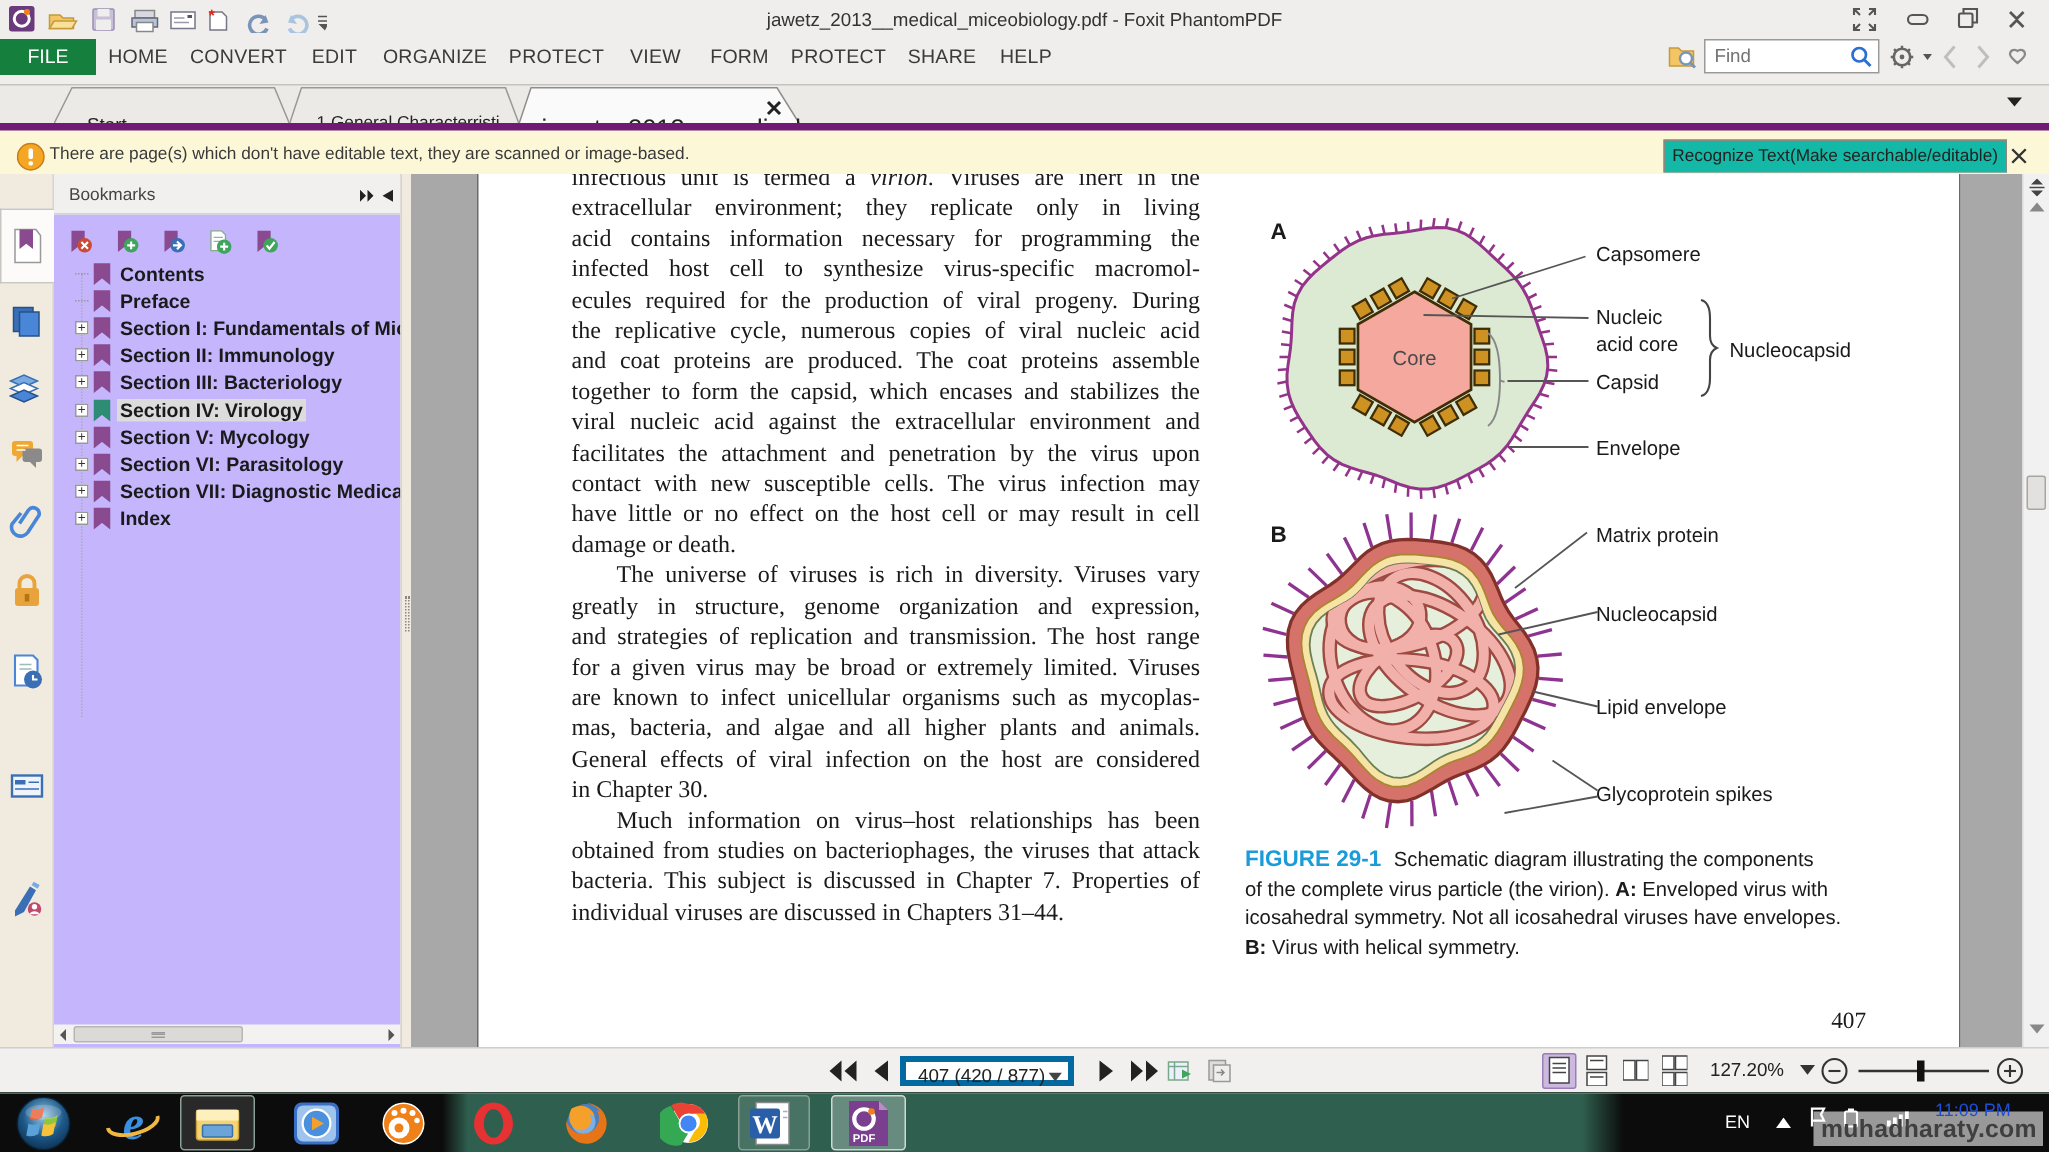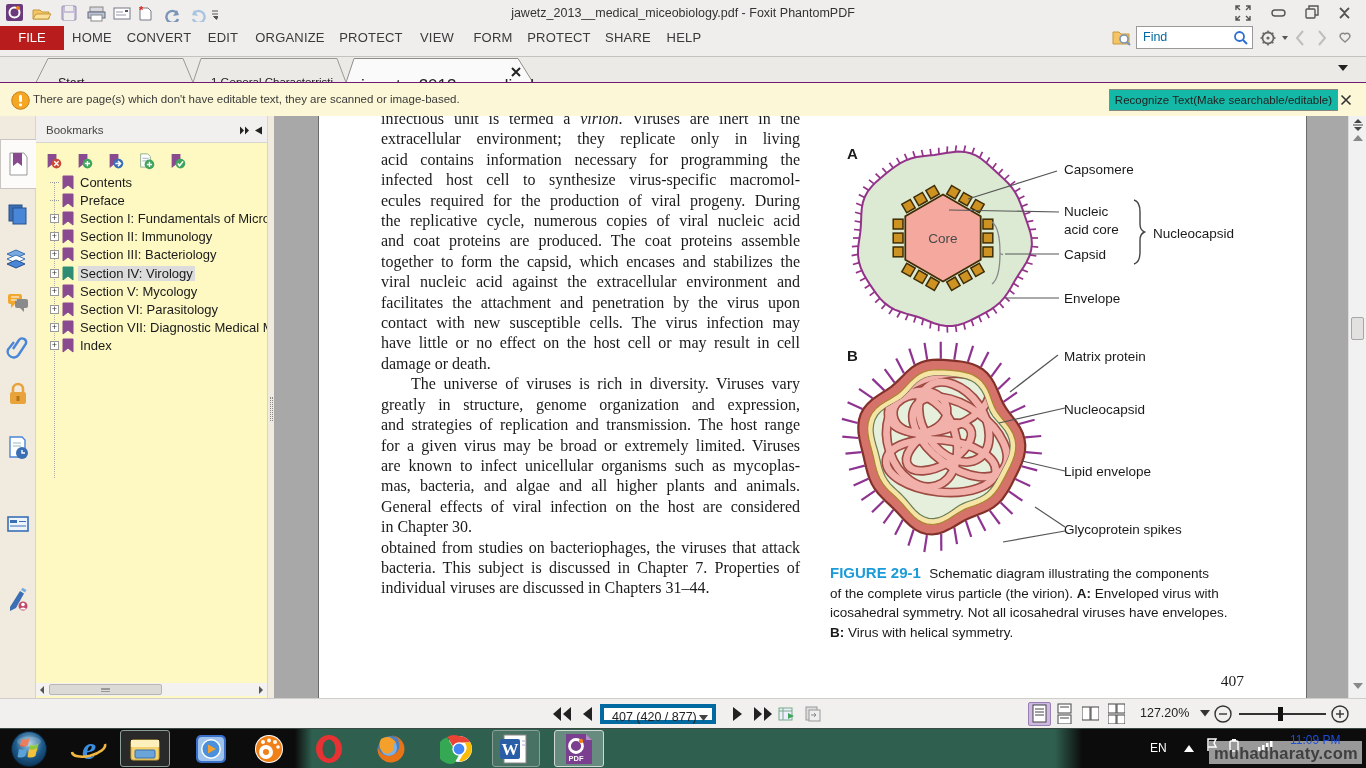--- a/index.html
+++ b/index.html
@@ -4,47 +4,47 @@
 html,body { width:1366px; height:768px; overflow:hidden; font-family:"Liberation Sans",sans-serif; }
 #root { position:absolute; left:0; top:0; width:1366px; height:768px; background:#efeeec; }
 .abs { position:absolute; }
 
 
 #title { position:absolute; left:0; top:0; width:100%; height:26px; background:#efeeec; }
 #titletext { position:absolute; left:0; right:0; top:6px; text-align:center; font-size:12.5px; color:#333; }
 
 
 #ribbon { position:absolute; left:0; top:26px; width:100%; height:30px; background:#efeeec; }
-#filebtn { position:absolute; left:0; top:0; width:64px; height:24px; background:#b91c1c; color:#fff; font-size:13px; text-align:center; line-height:24px; }
+#filebtn { position:absolute; left:0; top:0; width:64px; height:24px; background:#15803d; color:#fff; font-size:13px; text-align:center; line-height:24px; }
 .rtab { position:absolute; top:0; height:24px; line-height:24px; font-size:13px; color:#3a3a3a; transform:translateX(-50%); letter-spacing:0.2px; }
 
 
 #tabbar { position:absolute; left:0; top:56px; width:100%; height:26px; background:#eceae7; border-top:1px solid #c5c3bf; }
 .dtab { position:absolute; top:1px; height:25px; font-size:12.5px; color:#222; }
 .dtab svg { position:absolute; left:0; top:0; }
 .dtab span { position:absolute; top:6px; white-space:nowrap;margin-top:12px; }
 
 
-#notif { position:absolute; left:0; top:82px; width:100%; height:34px; background:#fcf8d7; border-top:1px solid #701a75;padding-left:40px; }
+#notif { position:absolute; left:0; top:82px; width:100%; height:34px; background:#fcf8d7; border-top:5px solid #701a75;padding-left:40px; }
 #notif .txt { position:absolute; left:33px; top:10px; font-size:11.5px; color:#3a3a3a; }
 #recog { position:absolute; right:28px; top:6px; height:22px; line-height:20px; background:#14b8a6; border:1px solid #8a887f; font-size:11.5px; color:#222; padding:0 5px; }
 
 
 #strip { position:absolute; left:0; top:116px; width:36px; height:582px; background:#f1ebdf; border-right:1px solid #d8d4ca; }
 .stile { position:absolute; left:0; width:36px; height:50px; background:#fcfbfa; border:1px solid #c9c6c2; border-right:none; }
 .sic { position:absolute; left:4px; }
-#panel { position:absolute; left:36px; top:116px; width:231px; height:582px; background:#fef9c3; overflow:hidden; }
+#panel { position:absolute; left:36px; top:116px; width:231px; height:582px; background:#c4b5fd; overflow:hidden; }
 #phead { position:absolute; left:0; top:0; width:100%; height:27px; background:#f2f0ee; border-bottom:1px solid #d8d5d1; }
 #phead .t { position:absolute; left:10px; top:8px; font-size:11.5px; color:#444; }
 .bmtb { position:absolute; top:37px; transform:scale(0.88); transform-origin:top left; }
 .trow { position:absolute; left:0; width:100%; height:18.2px; font-size:13px; color:#1a1a1a; white-space:nowrap; }
 .exp { position:absolute; left:14px; top:4px; width:9px; height:9px; border:1px solid #999; background:#fff; font-size:9px; line-height:7px; text-align:center; color:#333; }
 .noexp { position:absolute; left:14px; top:8px; width:9px; border-top:1px dotted #999; }
 .bmk { position:absolute; left:26px; top:1px; }
-.ttxt { position:absolute; left:42px; top:1px; padding:0 2px; }
+.ttxt { position:absolute; left:42px; top:1px; padding:0 2px;font-weight:bold; }
 #hscroll { position:absolute; left:0px; bottom:2px; width:231px; height:13px; background:#f4f2f0; }
 #hthumb { position:absolute; left:13px; top:1px; width:113px; height:11px; background:#dcdad7; border:1px solid #b8b6b2; border-radius:2px; }
 #splitter { position:absolute; left:267px; top:116px; width:7px; height:582px; background:#f1ebdf; border-left:1px solid #d8d4ca; }
 #content { position:absolute; left:274px; top:116px; width:1074px; height:582px; background:#a8a8a8; overflow:hidden; }
 #page { position:absolute; left:44px; top:0; width:989px; height:582px; background:#fff; border-left:1px solid #6a6a6a; border-right:1px solid #6a6a6a; }
 #vscroll { position:absolute; left:1348px; top:116px; width:18px; height:582px; background:#f1f1f1; border-left:1px solid #dcdcdc; }
 #vthumb { position:absolute; left:2px; top:201px; width:13px; height:23px; background:#e3e1df; border:1px solid #a8a6a3; border-radius:2px; }
 
 
 #textcol { position:absolute; left:62px; top:-7px; width:419px; font-family:"Liberation Serif",serif; font-size:16px; color:#1a1a1a; }
@@ -117,21 +117,21 @@
   <div class="rtab" style="left:493px">FORM</div>
   <div class="rtab" style="left:559px">PROTECT</div>
   <div class="rtab" style="left:628px">SHARE</div>
   <div class="rtab" style="left:684px">HELP</div>
   <svg class="abs" style="left:1112px;top:2px" width="20" height="20" viewBox="0 0 20 20">
         <path d="M1,4 h6 l2,2 h8 v10 h-16 Z" fill="#f5c464" stroke="#c49a3a"></path>
         <circle cx="12" cy="11" r="4" fill="#fff" stroke="#7a94b8" stroke-width="1.6"></circle>
         <line x1="15" y1="14" x2="18" y2="17" stroke="#7a94b8" stroke-width="2"></line>
       </svg>
   <div class="abs" style="left:1136px;top:0px;width:117px;height:23px;background:#fff;border:1px solid #999"></div>
-  <div class="abs" style="left:1143px;top:4px;font-size:12.5px;color:#0369a1">Find</div>
+  <div class="abs" style="left:1143px;top:4px;font-size:12.5px;color:#737373">Find</div>
   <svg class="abs" style="left:1233px;top:4px" width="16" height="16" viewBox="0 0 16 16">
         <circle cx="6.5" cy="6.5" r="4.5" fill="none" stroke="#2a6fd4" stroke-width="1.8"></circle>
         <line x1="10" y1="10" x2="14" y2="14" stroke="#2a6fd4" stroke-width="2"></line>
       </svg>
   <svg class="abs" style="left:1260px;top:3px" width="30" height="18" viewBox="0 0 30 18">
         <circle cx="8" cy="9" r="5.5" fill="none" stroke="#666" stroke-width="1.8"></circle>
         <circle cx="8" cy="9" r="1.6" fill="#666"></circle>
         <g stroke="#666" stroke-width="1.6">
           <line x1="8" y1="1.5" x2="8" y2="3.5"></line>
           <line x1="8" y1="14.5" x2="8" y2="16.5"></line>
@@ -383,20 +383,21 @@
 <div class="tl">have little or no effect on the host cell or may result in cell</div>
 <div class="tl last">damage or death.</div>
 <div class="tl" style="text-indent:30px">The universe of viruses is rich in diversity. Viruses vary</div>
 <div class="tl">greatly in structure, genome organization and expression,</div>
 <div class="tl">and strategies of replication and transmission. The host range</div>
 <div class="tl">for a given virus may be broad or extremely limited. Viruses</div>
 <div class="tl">are known to infect unicellular organisms such as mycoplas-</div>
 <div class="tl">mas, bacteria, and algae and all higher plants and animals.</div>
 <div class="tl">General effects of viral infection on the host are considered</div>
 <div class="tl last">in Chapter 30.</div>
+<div class="tl" style="text-indent:30px">Much information on virus–host relationships has been</div>
 <div class="tl">obtained from studies on bacteriophages, the viruses that attack</div>
 <div class="tl">bacteria. This subject is discussed in Chapter 7. Properties of</div>
 <div class="tl last">individual viruses are discussed in Chapters 31–44.</div>
     </div>
     <svg width="470" height="530" viewBox="0 0 470 530" style="position:absolute;left:502px;top:19px">
 <defs>
             <clipPath id="bclip">
               <path d="M189.1,310.0L188.8,315.1L187.7,320.0L185.9,324.8L183.8,329.3L181.6,333.6L179.4,337.8L177.2,342.0L174.9,346.1L172.5,350.1L169.7,353.9L166.4,357.2L162.8,360.0L158.8,362.3L154.6,364.0L150.4,365.5L146.3,366.8L142.4,368.4L138.6,370.3L134.8,372.7L131.0,375.4L126.8,378.2L122.3,380.8L117.6,382.7L112.7,383.6L107.7,383.3L103.0,381.7L98.7,379.2L94.7,375.8L91.3,372.0L88.1,368.2L85.1,364.5L82.0,361.2L78.9,358.0L75.7,355.1L72.4,352.0L69.3,348.8L66.5,345.2L64.1,341.3L62.3,337.1L60.8,332.7L59.7,328.2L58.7,323.7L57.6,319.2L56.4,314.7L55.0,310.0L53.7,305.1L52.6,300.0L52.1,294.8L52.6,289.6L54.0,284.7L56.5,280.2L59.9,276.4L64.0,273.2L68.4,270.5L72.7,268.2L76.7,266.0L80.4,263.7L83.6,261.0L86.6,257.9L89.6,254.5L92.7,251.0L96.1,247.8L99.9,245.0L104.1,242.8L108.5,241.5L113.1,240.8L117.7,240.6L122.3,240.8L126.9,241.2L131.5,241.6L136.1,242.1L140.8,242.8L145.4,243.9L149.9,245.6L154.0,248.1L157.6,251.3L160.6,255.3L163.0,259.8L164.8,264.5L166.3,269.1L167.8,273.4L169.6,277.4L171.8,281.0L174.5,284.4L177.7,287.9L180.9,291.6L184.1,295.7L186.6,300.1L188.4,305.0Z"></path>
             </clipPath>
           </defs>

